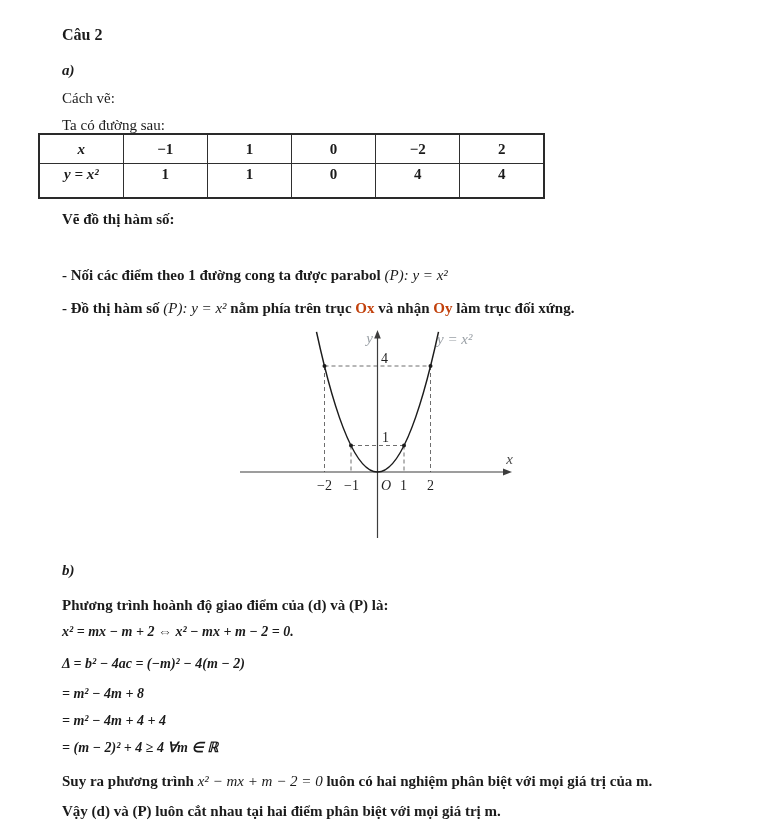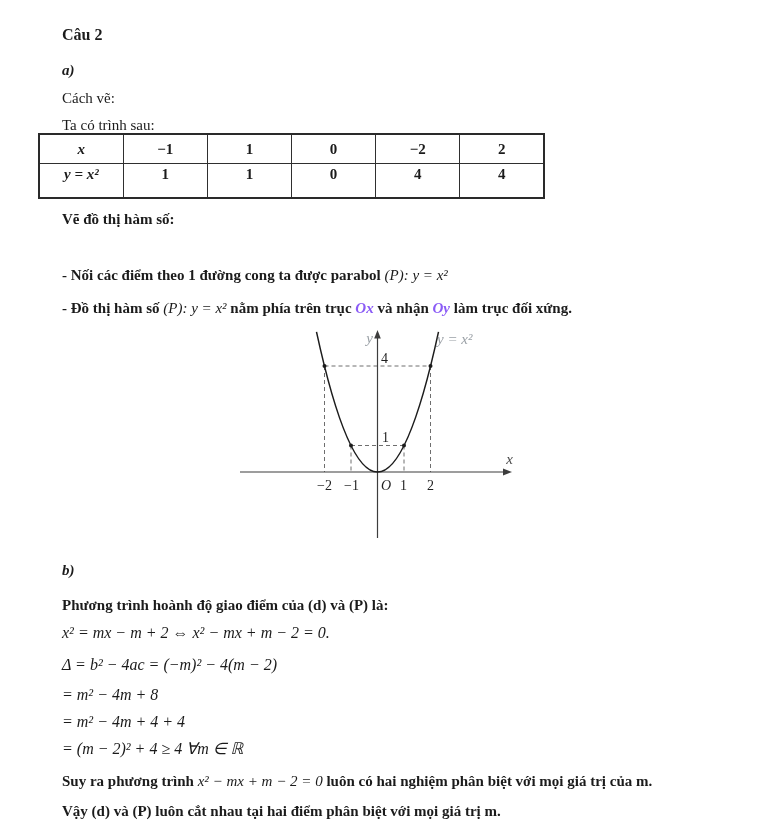--- a/index.html
+++ b/index.html
@@ -8,22 +8,22 @@
     width:760px;height:826px;
     background:#ffffff;
     font-family:"Liberation Serif", serif;
     color:#1b1b1b;
     overflow:hidden;
   }
   .line{position:absolute;left:50px;margin:12px;white-space:nowrap;font-size:15px;line-height:1.25;}
   .b{font-weight:bold;}
   .bi{font-weight:bold;font-style:italic;}
   .math{font-style:italic;font-weight:normal;}
-  .math-gray{font-style:italic;font-weight:bold;color:#8b5cf6;}
-  .math-line{font-style:italic;font-weight:normal;font-size:16px;}
+  .math-gray{font-weight:bold;color:#c2410c;}
+  .math-line{font-style:italic;font-weight:bold;font-size:14px;}
   .heading{font-size:16px;font-weight:bold;}
   
   table.values{
     position:absolute;left:38px;top:133px;
     border-collapse:collapse;table-layout:fixed;
     width:507px;
     border:2px solid #2a2a2a;
     font-size:15px;font-weight:bold;text-align:center;
   }
   table.values td{border:1px solid #2f2f2f;padding:0;}
@@ -40,21 +40,21 @@
 <body>
 
 <div class="page">
 
   <p class="line heading" style="top:13px">Câu 2</p>
 
   <p class="line bi" style="top:49px">a)</p>
 
   <p class="line" style="top:77px">Cách vẽ:</p>
 
-  <p class="line" style="top:104px">Ta có trình sau:</p>
+  <p class="line" style="top:104px">Ta có đường sau:</p>
 
   <table class="values">
     <tbody>
         <tr class="r1">
       <td class="hdr">x</td>
       <td>−1</td>
       <td>1</td>
       <td>0</td>
       <td>−2</td>
       <td>2</td>

